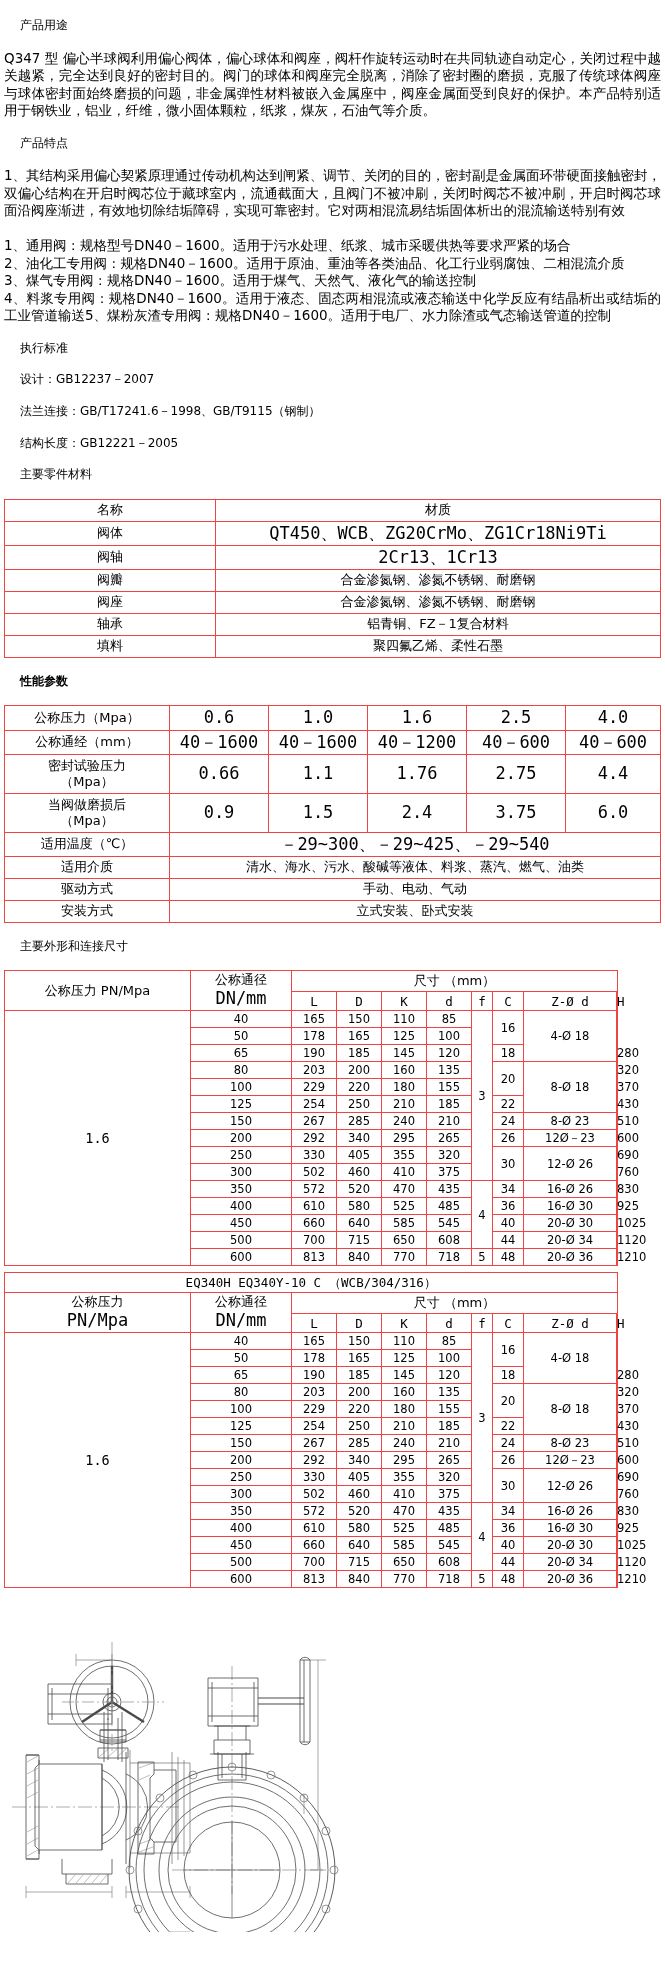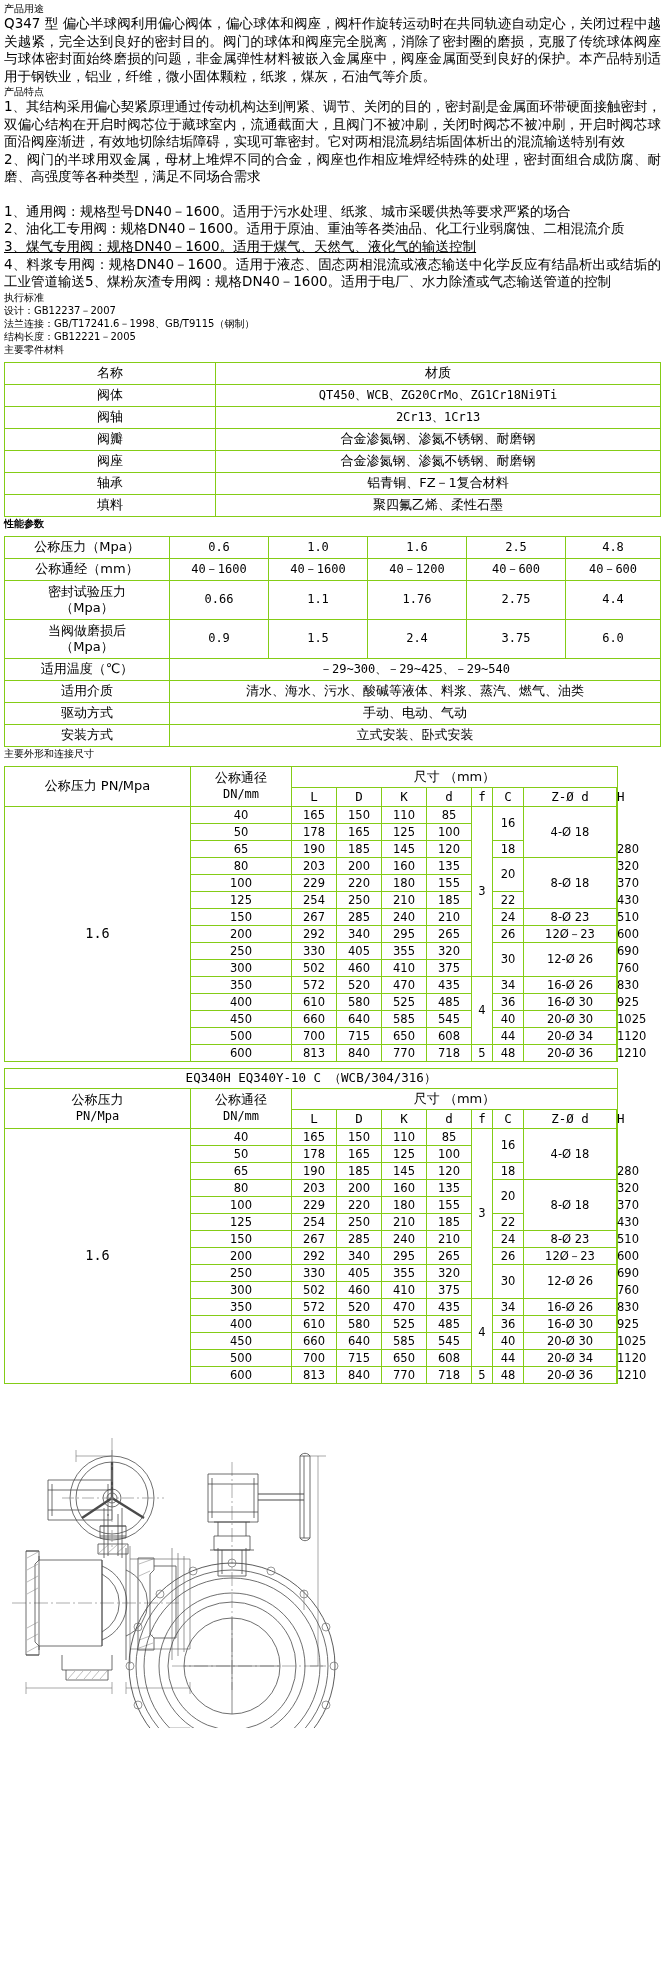--- a/index.html
+++ b/index.html
@@ -14,59 +14,59 @@
     color: #000000;
     font-size: 13px;
     line-height: 1.28;
   }
   .page {
     width: 665px;
     box-sizing: border-box;
     padding: 2px 4px 0 4px;
   }
   .sec-head {
-    font-size: 10px;
+    font-size: 12px;
     line-height: 1.3;
-    margin: 0;
+    margin: 16px;
     white-space: nowrap;
   }
   .sec-head.bold { font-weight: bold; }
   p.para {
     margin: 0;
     font-size: 13.5px;
     line-height: 1.30;
     text-align: justify;
     text-justify: inter-ideograph;
     word-break: break-all;
   }
-  p.para.nojust { text-align: left; text-decoration: underline; }
+  p.para.nojust { text-align: left; }
   .blank-line { height: 17px; }
 
   
   table.t {
     border-collapse: separate;
     border-spacing: 1px;
-    background: #84cc16;
+    background: #ef4444;
     width: 100%;
     margin: 6px 0 0 0;
     table-layout: fixed;
   }
   table.t td, table.t th {
     background: #ffffff;
     text-align: center;
     vertical-align: middle;
     font-weight: normal;
     font-size: 13px;
     padding: 1px 1px;
     line-height: 1.24;
     font-family: "DejaVu Sans", "Liberation Sans", sans-serif;
   }
   table.t .mono {
     font-family: "DejaVu Sans Mono", "Liberation Mono", monospace;
-    font-size: 12px;
+    font-size: 17px;
     letter-spacing: 0px;
   }
 
   
   table.mat { width: 657px; }
   table.mat td { height: 19px; }
 
   
   table.perf { width: 657px; }
   table.perf td { height: 19px; }
@@ -92,21 +92,20 @@
 </head>
 <body>
 
 <div class="page">
 
   <div class="sec-head">产品用途</div>
   <p class="para">Q347 型 偏心半球阀利用偏心阀体，偏心球体和阀座，阀杆作旋转运动时在共同轨迹自动定心，关闭过程中越关越紧，完全达到良好的密封目的。阀门的球体和阀座完全脱离，消除了密封圈的磨损，克服了传统球体阀座与球体密封面始终磨损的问题，非金属弹性材料被嵌入金属座中，阀座金属面受到良好的保护。本产品特别适用于钢铁业，铝业，纤维，微小固体颗粒，纸浆，煤灰，石油气等介质。</p>
 
   <div class="sec-head">产品特点</div>
   <p class="para">1、其结构采用偏心契紧原理通过传动机构达到闸紧、调节、关闭的目的，密封副是金属面环带硬面接触密封，双偏心结构在开启时阀芯位于藏球室内，流通截面大，且阀门不被冲刷，关闭时阀芯不被冲刷，开启时阀芯球面沿阀座渐进，有效地切除结垢障碍，实现可靠密封。它对两相混流易结垢固体析出的混流输送特别有效</p>
-  <p class="para">2、阀门的半球用双金属，母材上堆焊不同的合金，阀座也作相应堆焊经特殊的处理，密封面组合成防腐、耐磨、高强度等各种类型，满足不同场合需求</p>
 
   <div class="blank-line"></div>
 
   <p class="para">1、通用阀：规格型号DN40－1600。适用于污水处理、纸浆、城市采暖供热等要求严紧的场合</p>
   <p class="para">2、油化工专用阀：规格DN40－1600。适用于原油、重油等各类油品、化工行业弱腐蚀、二相混流介质</p>
   <p class="para nojust">3、煤气专用阀：规格DN40－1600。适用于煤气、天然气、液化气的输送控制</p>
   <p class="para">4、料浆专用阀：规格DN40－1600。适用于液态、固态两相混流或液态输送中化学反应有结晶析出或结垢的工业管道输送5、煤粉灰渣专用阀：规格DN40－1600。适用于电厂、水力除渣或气态输送管道的控制</p>
 
   <div class="sec-head">执行标准</div>
   <div class="sec-head">设计：GB12237－2007</div>
@@ -161,21 +160,21 @@
         <col style="width:98px">
         <col>
     </colgroup>
     <tbody>
       <tr>
         <td>公称压力（Mpa）</td>
         <td class="mono">0.6</td>
         <td class="mono">1.0</td>
         <td class="mono">1.6</td>
         <td class="mono">2.5</td>
-        <td class="mono">4.8</td>
+        <td class="mono">4.0</td>
       </tr>
       <tr>
         <td>公称通经（mm）</td>
         <td class="mono">40－1600</td>
         <td class="mono">40－1600</td>
         <td class="mono">40－1200</td>
         <td class="mono">40－600</td>
         <td class="mono">40－600</td>
       </tr>
       <tr>

